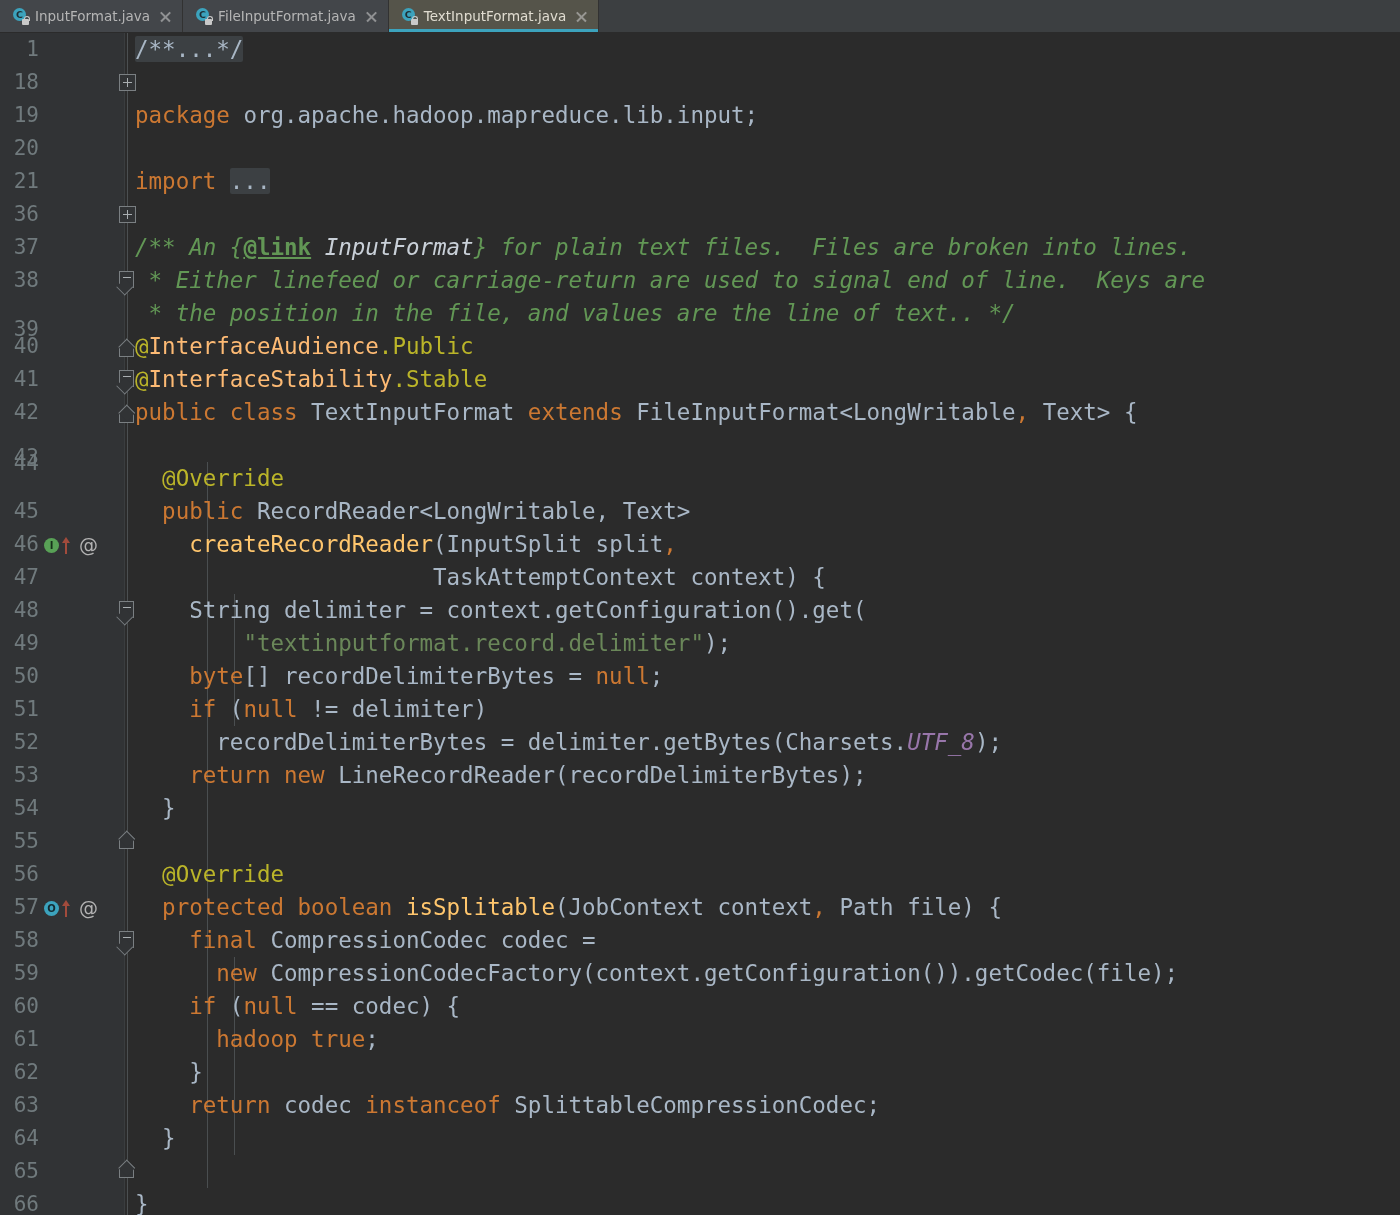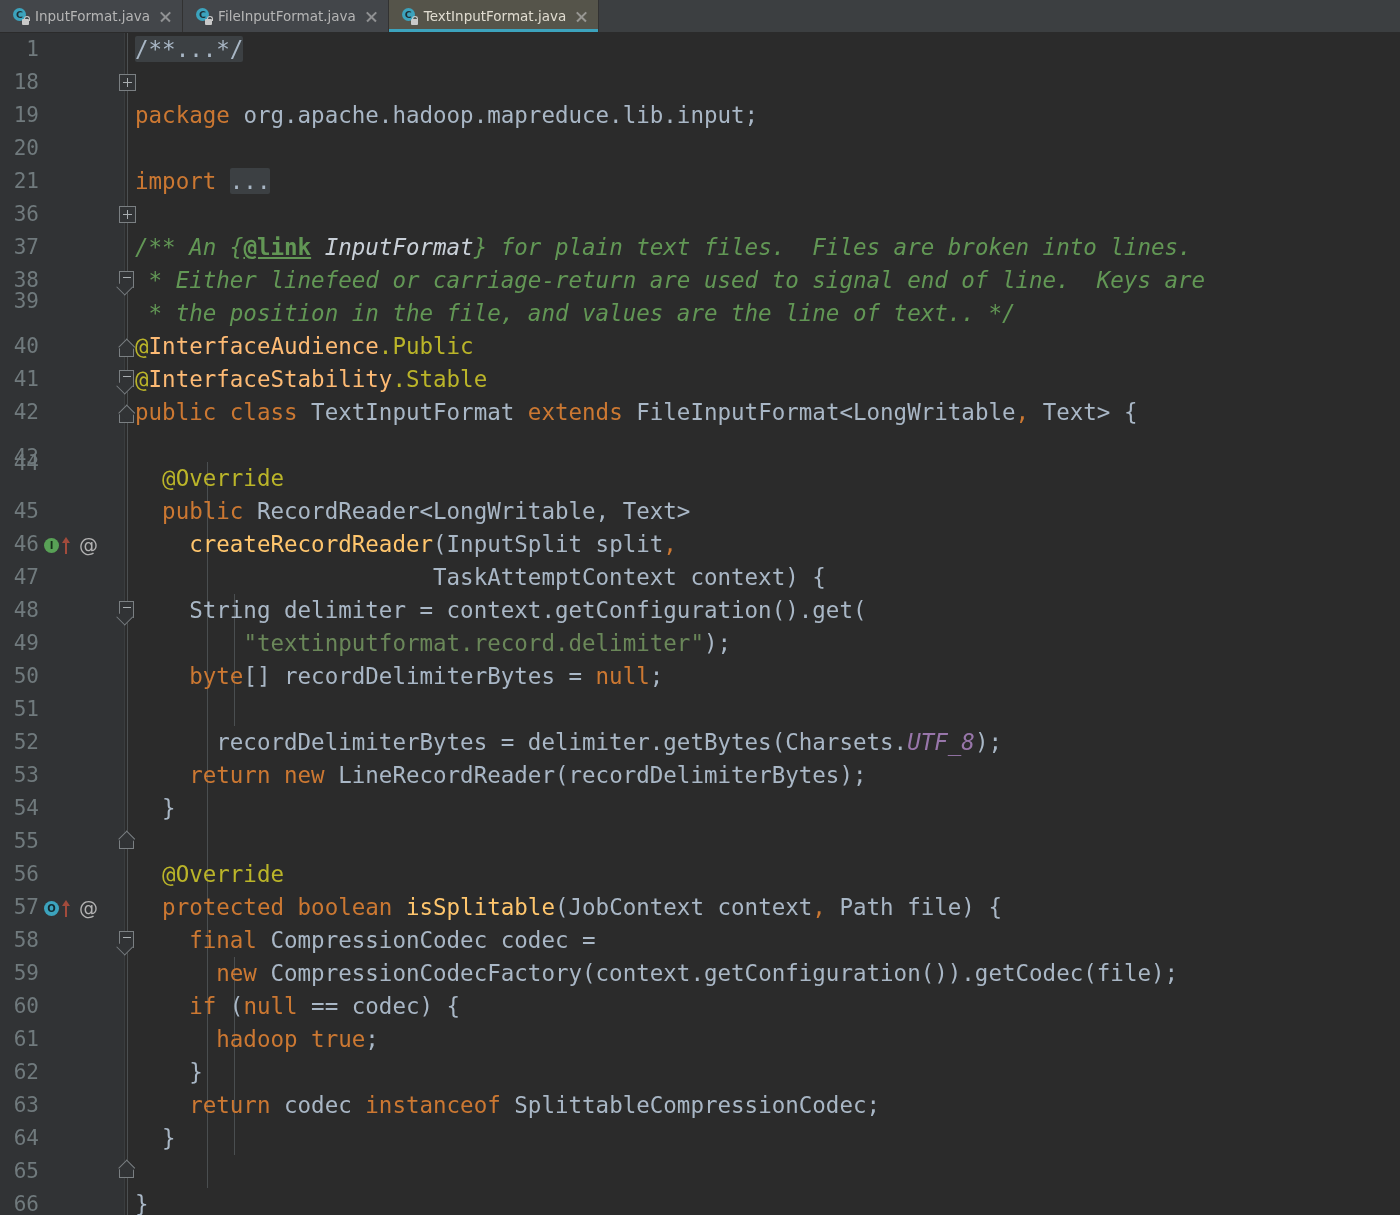--- a/index.html
+++ b/index.html
@@ -359,21 +359,21 @@
   <div id="gutter">
 
     <div class="lnum" style="top:0px">1</div>
     <div class="lnum" style="top:33px">18</div>
     <div class="lnum" style="top:66px">19</div>
     <div class="lnum" style="top:99px">20</div>
     <div class="lnum" style="top:132px">21</div>
     <div class="lnum" style="top:165px">36</div>
     <div class="lnum" style="top:198px">37</div>
     <div class="lnum" style="top:231px">38</div>
-    <div class="lnum" style="top:252px">39</div>
+    <div class="lnum" style="top:280px">39</div>
     <div class="lnum" style="top:297px">40</div>
     <div class="lnum" style="top:330px">41</div>
     <div class="lnum" style="top:363px">42</div>
     <div class="lnum" style="top:408px">43</div>
     <div class="lnum" style="top:414px">44</div>
     <div class="lnum" style="top:462px">45</div>
     <div class="lnum" style="top:495px">46</div>
     <div class="lnum" style="top:528px">47</div>
     <div class="lnum" style="top:561px">48</div>
     <div class="lnum" style="top:594px">49</div>
@@ -460,20 +460,21 @@
     <div class="cline" style="top:363px"><span class="kw">public class</span> <span class="idn">TextInputFormat</span> <span class="kw">extends</span> <span class="idn">FileInputFormat&lt;LongWritable</span><span class="kw">,</span> <span class="idn">Text&gt; {</span></div>
     <div class="cline" style="top:396px"><span></span></div>
 
     <div class="cline" style="top:429px"><span class="anno">  @Override</span></div>
     <div class="cline" style="top:462px"><span class="idn">  </span><span class="kw">public</span> <span class="idn">RecordReader&lt;LongWritable, Text&gt;</span></div>
     <div class="cline" style="top:495px"><span class="idn">    </span><span class="mth">createRecordReader</span><span class="idn">(InputSplit split</span><span class="kw">,</span></div>
     <div class="cline" style="top:528px"><span class="idn">                      TaskAttemptContext context) {</span></div>
     <div class="cline" style="top:561px"><span class="idn">    String delimiter = context.getConfiguration().get(</span></div>
     <div class="cline" style="top:594px"><span class="idn">        </span><span class="str">"textinputformat.record.delimiter"</span><span class="idn">);</span></div>
     <div class="cline" style="top:627px"><span class="idn">    </span><span class="kw">byte</span><span class="idn">[] recordDelimiterBytes = </span><span class="kw">null</span><span class="idn">;</span></div>
+    <div class="cline" style="top:660px"><span class="idn">    </span><span class="kw">if</span><span class="idn"> (</span><span class="kw">null</span><span class="idn"> != delimiter)</span></div>
     <div class="cline" style="top:693px"><span class="idn">      recordDelimiterBytes = delimiter.getBytes(Charsets.</span><span class="stfld">UTF_8</span><span class="idn">);</span></div>
     <div class="cline" style="top:726px"><span class="idn">    </span><span class="kw">return new</span><span class="idn"> LineRecordReader(recordDelimiterBytes);</span></div>
     <div class="cline" style="top:759px"><span class="idn">  }</span></div>
     <div class="cline" style="top:792px"><span></span></div>
 
     <div class="cline" style="top:825px"><span class="anno">  @Override</span></div>
     <div class="cline" style="top:858px"><span class="idn">  </span><span class="kw">protected boolean</span> <span class="mth">isSplitable</span><span class="idn">(JobContext context</span><span class="kw">,</span><span class="idn"> Path file) {</span></div>
     <div class="cline" style="top:891px"><span class="idn">    </span><span class="kw">final</span><span class="idn"> CompressionCodec codec =</span></div>
     <div class="cline" style="top:924px"><span class="idn">      </span><span class="kw">new</span><span class="idn"> CompressionCodecFactory(context.getConfiguration()).getCodec(file);</span></div>
     <div class="cline" style="top:957px"><span class="idn">    </span><span class="kw">if</span><span class="idn"> (</span><span class="kw">null</span><span class="idn"> == codec) {</span></div>

